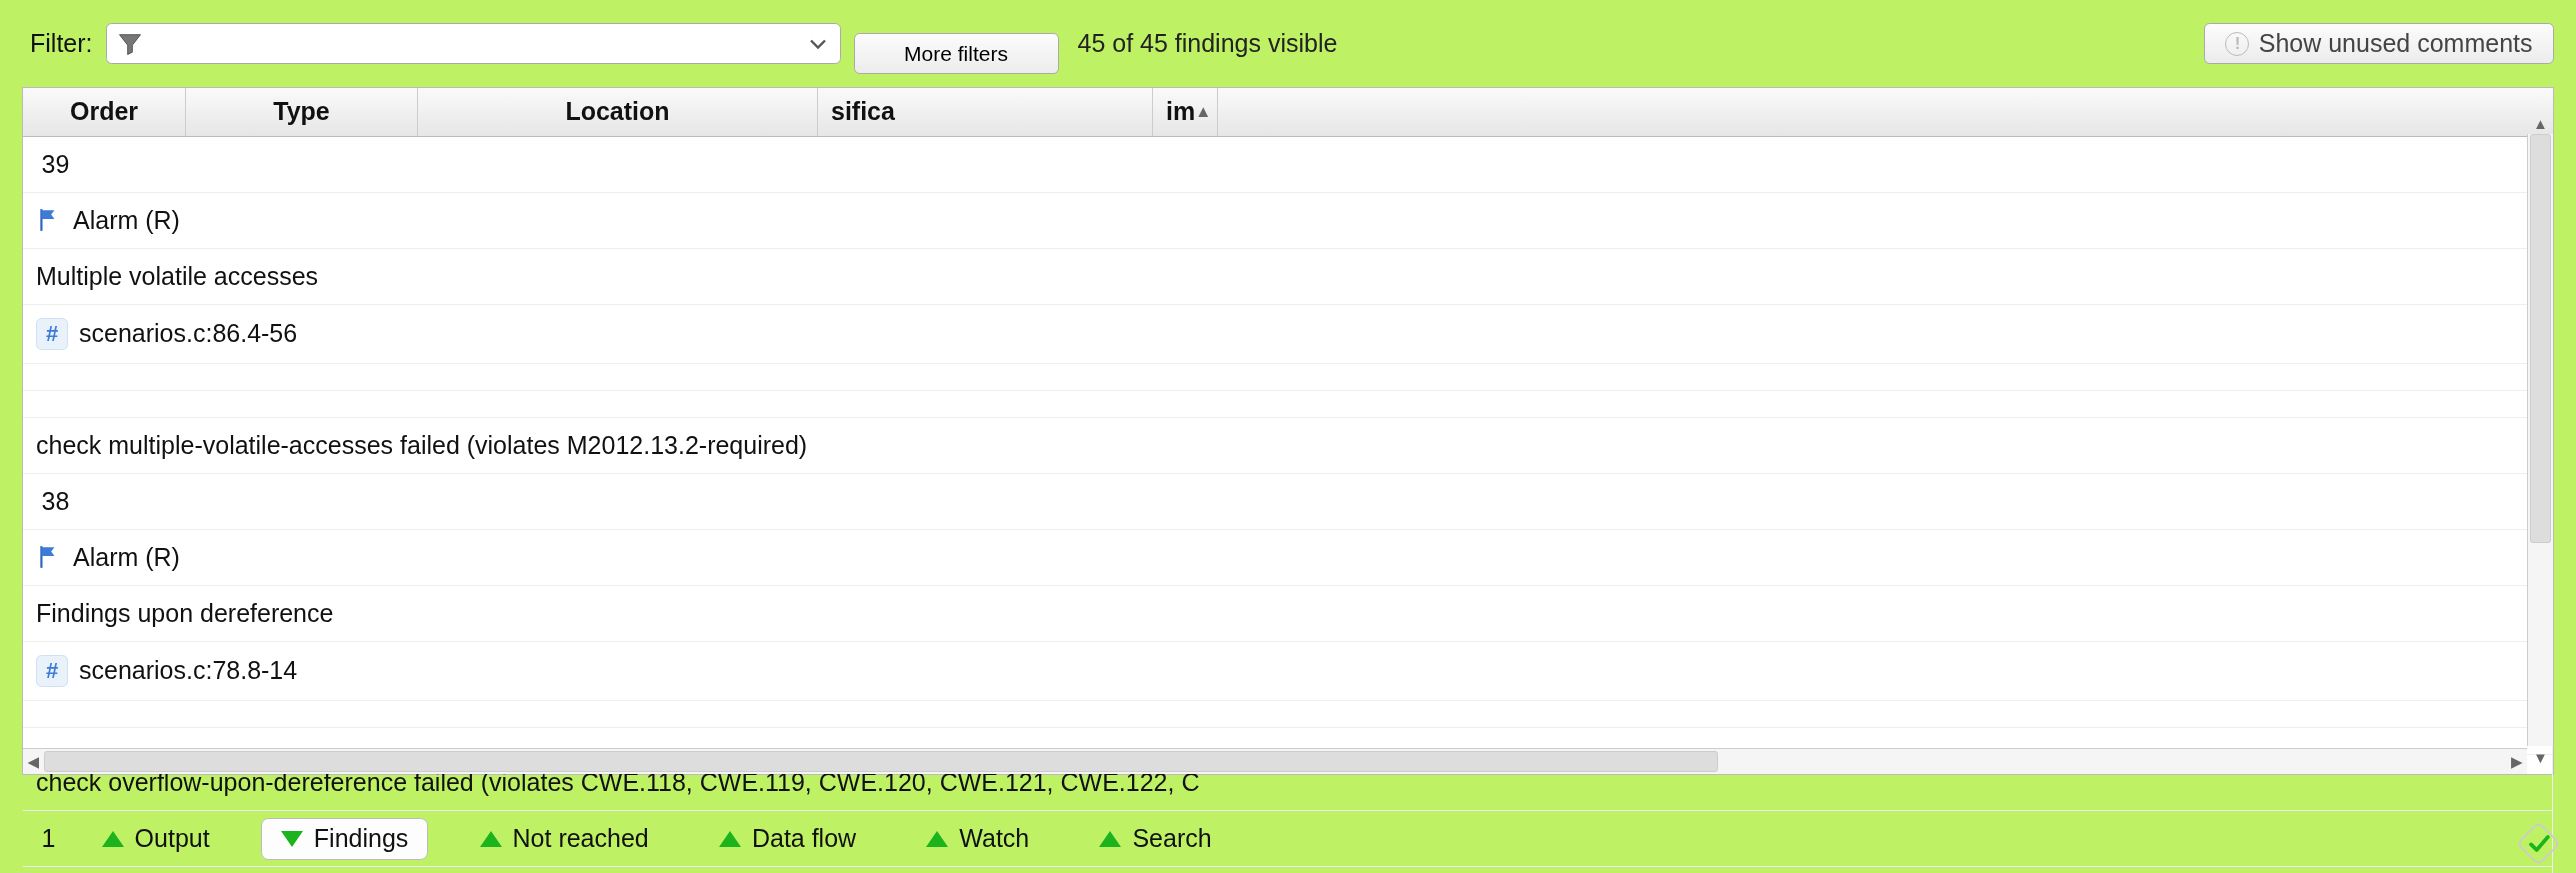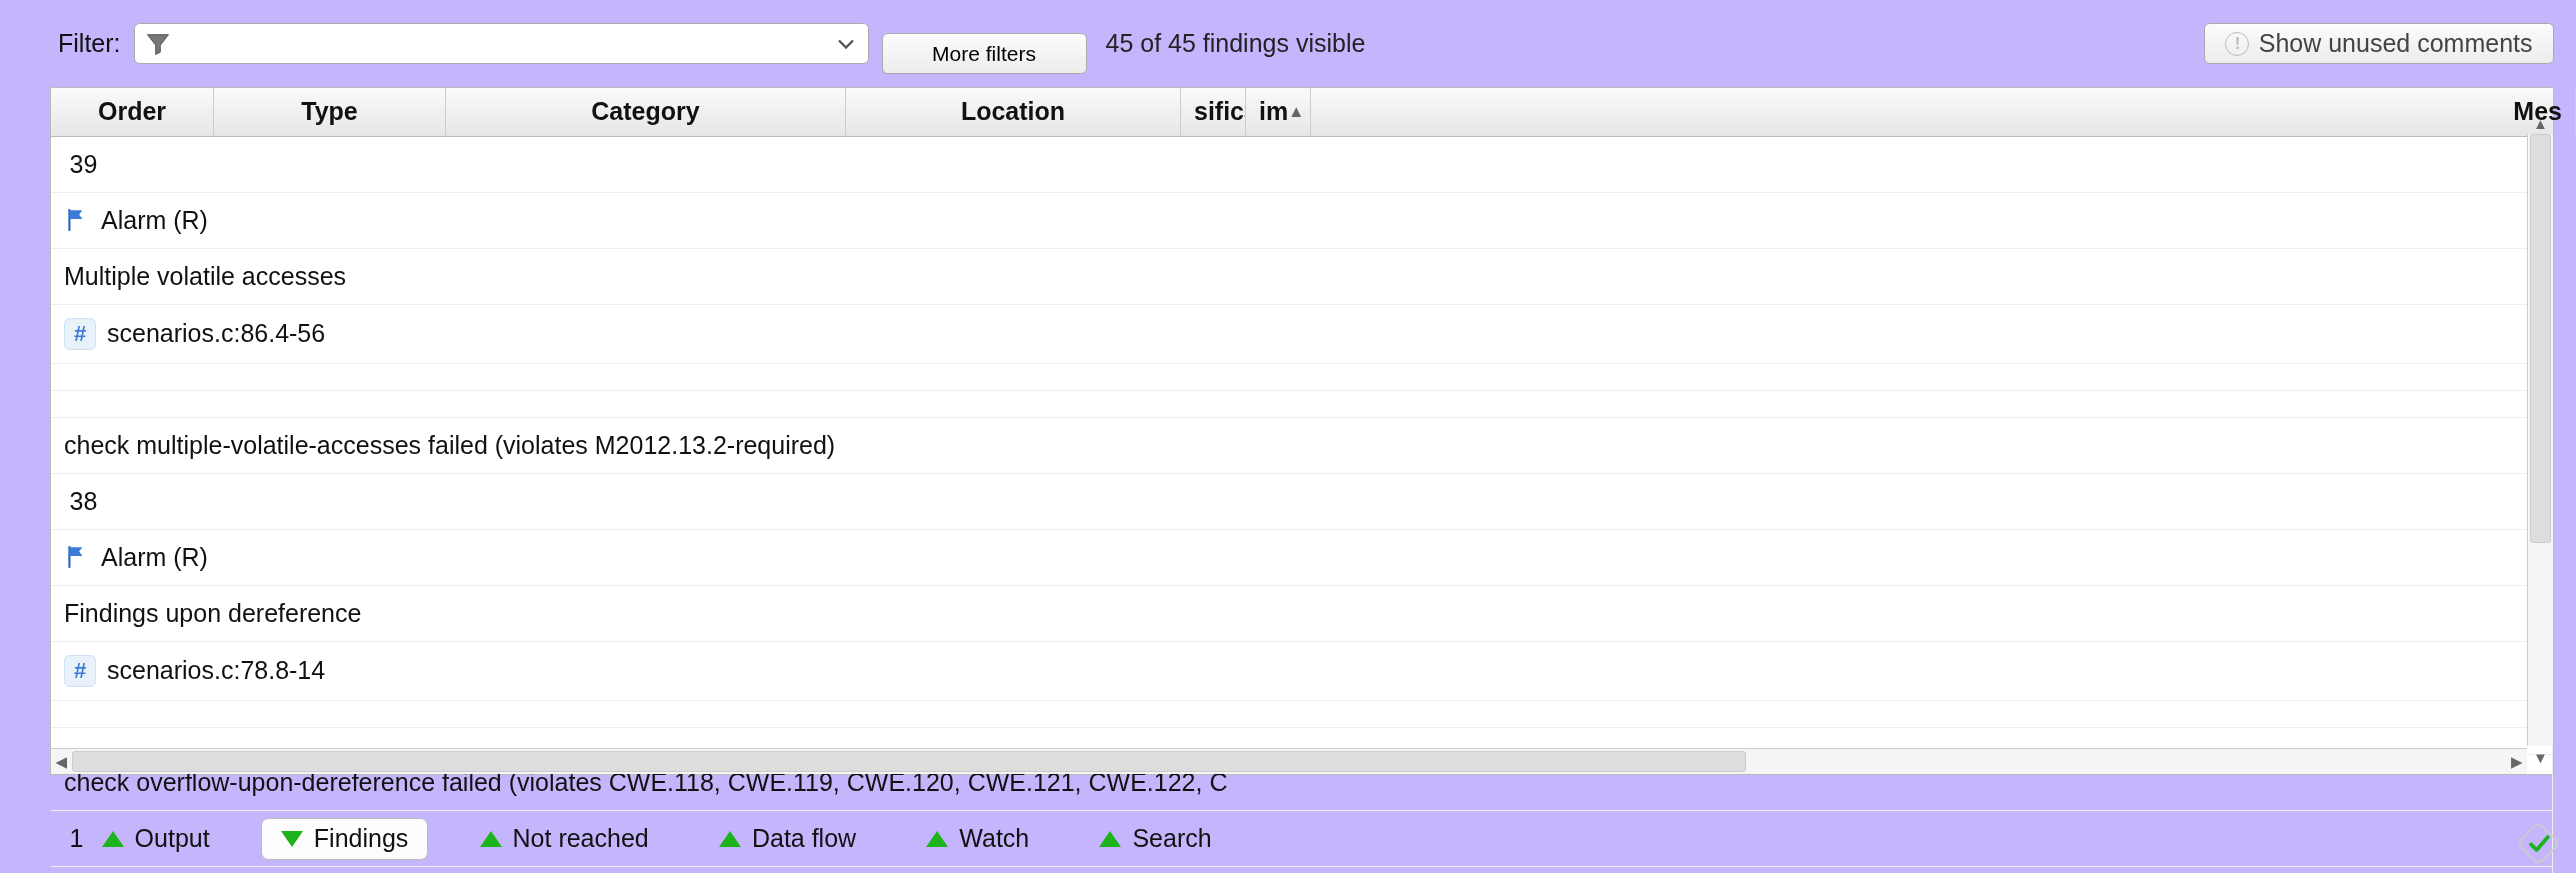--- a/index.html
+++ b/index.html
@@ -1,17 +1,17 @@
 <!DOCTYPE html>
 <html><head>
 <meta charset="utf-8">
 <style>
   * { box-sizing: border-box; }
   html, body { margin: 0; padding: 0; font-family: "Segoe UI", Arial, sans-serif; font-size: 13px; background: #f0f0f0; color: #111; }
-  .app { width: 2576px; height: 873px; background: #c4b5fd; position: relative; padding-left: 28px; }
+  .app { width: 2576px; height: 873px; background: #bef264; position: relative; }
 
   
   .filter-bar { display: flex; align-items: center; gap: 13px; padding: 13px 22px 13px 30px; font-size: 25px; }
   .filter-combo { display: flex; align-items: center; width: 735px; height: 41px; background: #fff; border: 0.9px solid #aaa; border-radius: 5.6px; padding: 0 7.4px 0 9.3px; }
   .filter-combo .funnel { width: 28px; height: 28px; display:flex; align-items:center; justify-content:center; }
   .filter-combo .combo-space { flex: 1; }
   .filter-combo .chev { width: 28px; height: 28px; display:flex; align-items:center; justify-content:center; color:#666; }
   .more-filters { height: 41px; min-width: 205px; padding: 0 26px; background: linear-gradient(#fcfcfc,#ececec); border:0.9px solid #aaa; border-radius:5.6px; font-size: 21px; cursor:pointer;margin-top:20px; }
   .findings-count { margin-left: 6px; font-size: 25px; color:#222; }
   .spacer { flex:1; }
@@ -80,25 +80,23 @@
     <button class="show-unused">
       <span class="bulb">!</span>
       <span>Show unused comments</span>
     </button>
   </div>
 
   <div class="table-wrap">
     <div class="grid thead">
       <div class="th">Order</div>
       <div class="th">Type</div>
-      <div class="th">Category</div>
       <div class="th">Location</div>
       <div class="th left">sifica</div>
       <div class="th left"><span>im</span><span class="sort-ind">▲</span></div>
-      <div class="th right">Mes</div>
     </div>
     <div class="tbody" id="tbody"><div class="grid row"><div class="cell num">
             <span>39</span>
           </div><div class="cell">
             <span class="flag"><svg viewBox="0 0 24 24">
                 <path d="M5 2v20" stroke="#2d62c0" stroke-width="2"></path>
                 <path d="M5 3 h12 l-3 4 l3 4 h-12 z" fill="#3c7bd6"></path>
               </svg></span>
             <span>Alarm (R)</span>
           </div><div class="cell">

